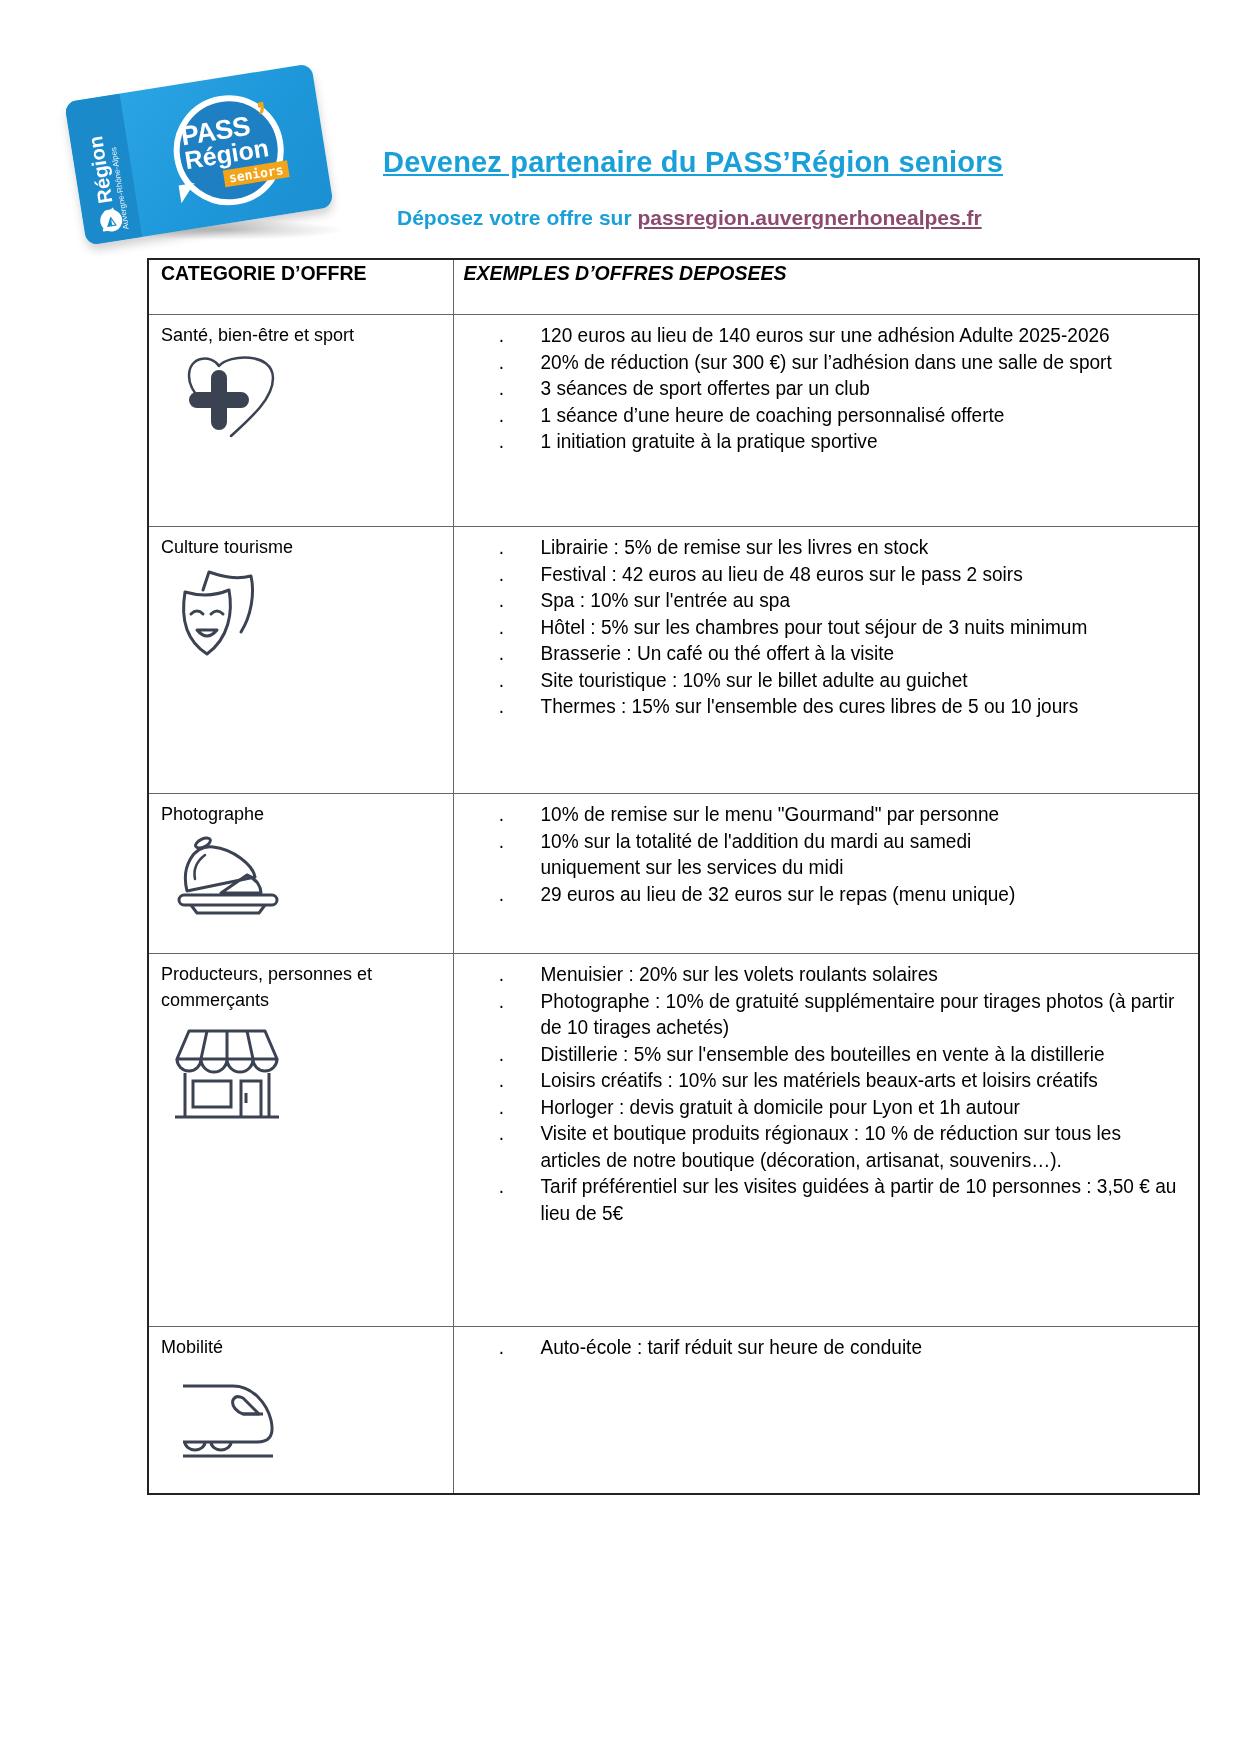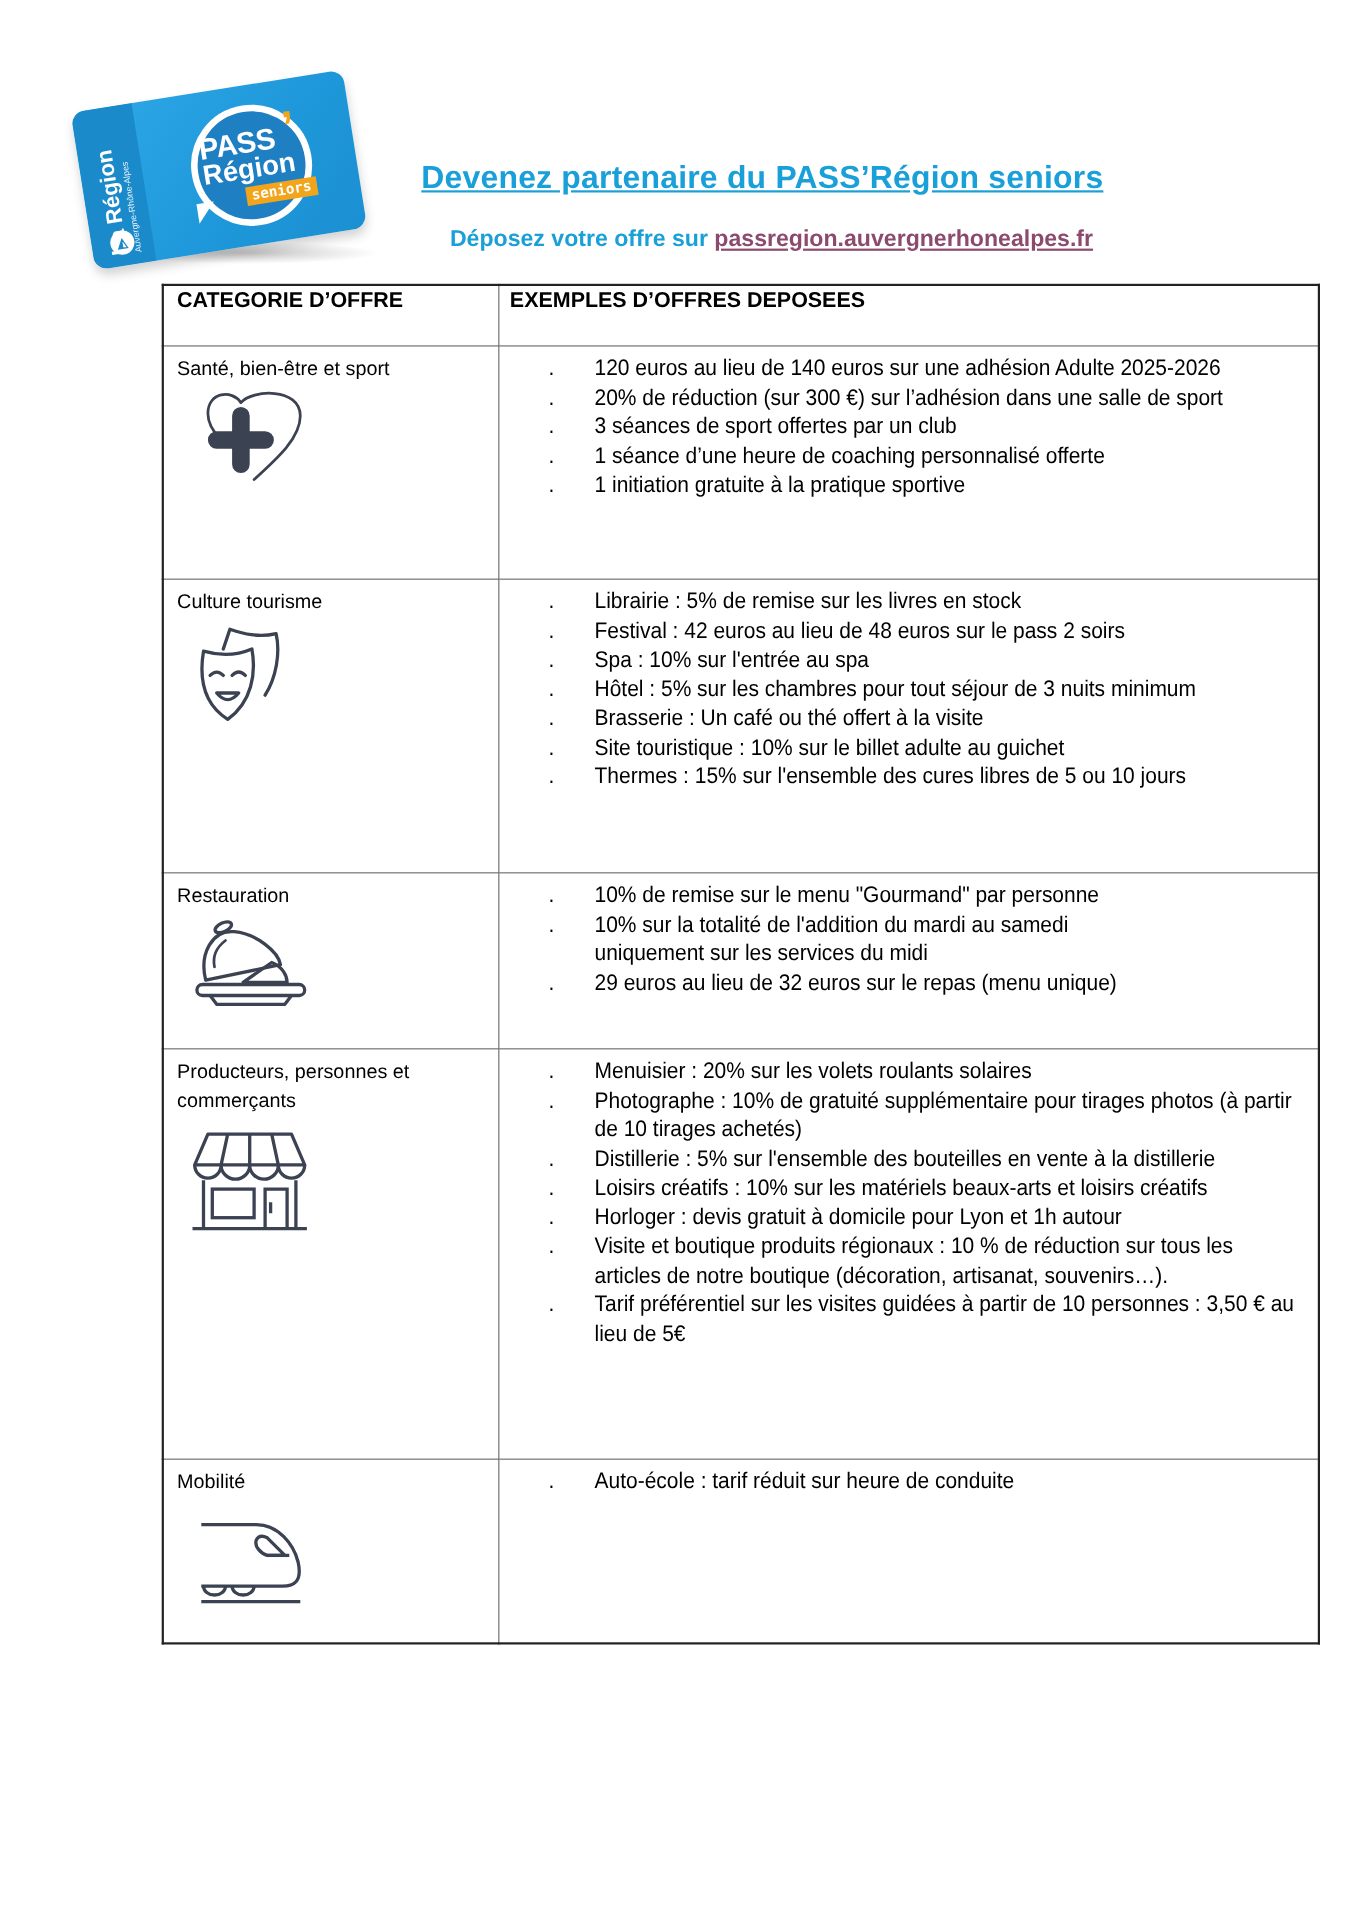--- a/index.html
+++ b/index.html
@@ -33,21 +33,21 @@
   .region-txt { position: absolute; left: 110px; top: 64px; color: #fff; font-weight: bold;
                 font-size: 25px; line-height: 24px; }
   .seniors-tag { position: absolute; left: 146px; top: 92px; background: #f2a51a; color: #fff;
                  font-family: "DejaVu Sans Mono", monospace; font-weight: bold; font-size: 13px;
                  padding: 1px 5px; }
 
   
   .title { position: absolute; left: 383px; top: 146px; font-size: 29px; font-weight: bold;
            color: #1aa0d8; white-space: nowrap; letter-spacing: 0.2px; text-decoration: underline; }
   .subtitle { position: absolute; left: 397px; top: 206px; font-size: 21px; font-weight: bold;
-              color: #1aa0d8; white-space: nowrap; margin-left: 12px; }
+              color: #1aa0d8; white-space: nowrap; }
   .subtitle a { color: #8b4a6e; text-decoration: underline; }
 
   
   .offers { position: absolute; left: 147px; top: 258px; width: 1051px;
             border-collapse: collapse; table-layout: fixed; }
   .offers td, .offers th { border: 1.5px solid #666; vertical-align: top; padding: 0; margin-top: 36px; }
   .offers { border: 2px solid #222; }
   .col1 { width: 305px; }
   .col2 { width: 746px; }
   .hcell { height: 52px; font-size: 19.5px; font-weight: bold; text-align: left;
@@ -96,21 +96,21 @@
 </div>
 
 <table class="offers">
   <colgroup>
       <col class="col1">
       <col class="col2">
     </colgroup>
   <thead>
     <tr>
       <th class="hcell">CATEGORIE D’OFFRE</th>
-      <th class="hcell" style="padding-left:10px !important;">EXEMPLES D’OFFRES DEPOSEES</th>
+      <th class="hcell" style="padding-left:10px !important;font-style:italic;">EXEMPLES D’OFFRES DEPOSEES</th>
     </tr>
   </thead>
   <tbody>
 
     <tr class="r-sante">
       <td class="catcell">
         <span class="cat-label">Santé, bien-être et sport</span>
         <svg class="cat-icon" width="100" height="90" viewBox="0 0 100 90">
           <path d="M38 14 C30 2 8 4 8 24 C8 34 14 42 20 48" fill="none" stroke="#3b4252" stroke-width="2.5"></path>
           <path d="M38 14 C48 2 92 0 92 26 C92 46 72 64 50 84" fill="none" stroke="#3b4252" stroke-width="2.5" stroke-linecap="round"></path>
@@ -147,21 +147,21 @@
           <li><span class="dot">.</span><span>Hôtel : 5% sur les chambres pour tout séjour de 3 nuits minimum</span></li>
           <li><span class="dot">.</span><span>Brasserie : Un café ou thé offert à la visite</span></li>
           <li><span class="dot">.</span><span>Site touristique : 10% sur le billet adulte au guichet</span></li>
           <li><span class="dot">.</span><span>Thermes : 15% sur l'ensemble des cures libres de 5 ou 10 jours</span></li>
         </ul>
       </td>
     </tr>
 
     <tr class="r-resto">
       <td class="catcell">
-        <span class="cat-label">Restauration</span>
+        <span class="cat-label">Photographe</span>
         <svg class="cat-icon" width="110" height="90" viewBox="0 0 110 90" style="margin-left:16px;">
           <ellipse cx="26" cy="12" rx="8" ry="4" fill="none" stroke="#3b4252" stroke-width="3" transform="rotate(-25 26 12)"></ellipse>
           <path d="M10 60 C4 36 16 14 36 16 C56 18 76 34 78 46 Z" fill="none" stroke="#3b4252" stroke-width="3" stroke-linejoin="round"></path>
           <path d="M18 48 C16 38 20 30 28 24" fill="none" stroke="#3b4252" stroke-width="2.5" stroke-linecap="round"></path>
           <path d="M44 62 L70 44 C80 48 84 56 84 62 Z" fill="none" stroke="#3b4252" stroke-width="3" stroke-linejoin="round"></path>
           <rect x="2" y="64" width="98" height="10" rx="5" fill="none" stroke="#3b4252" stroke-width="3"></rect>
           <path d="M14 74 L20 82 H82 L88 74" fill="none" stroke="#3b4252" stroke-width="3" stroke-linejoin="round"></path>
         </svg>
       </td>
       <td class="itemscell">

